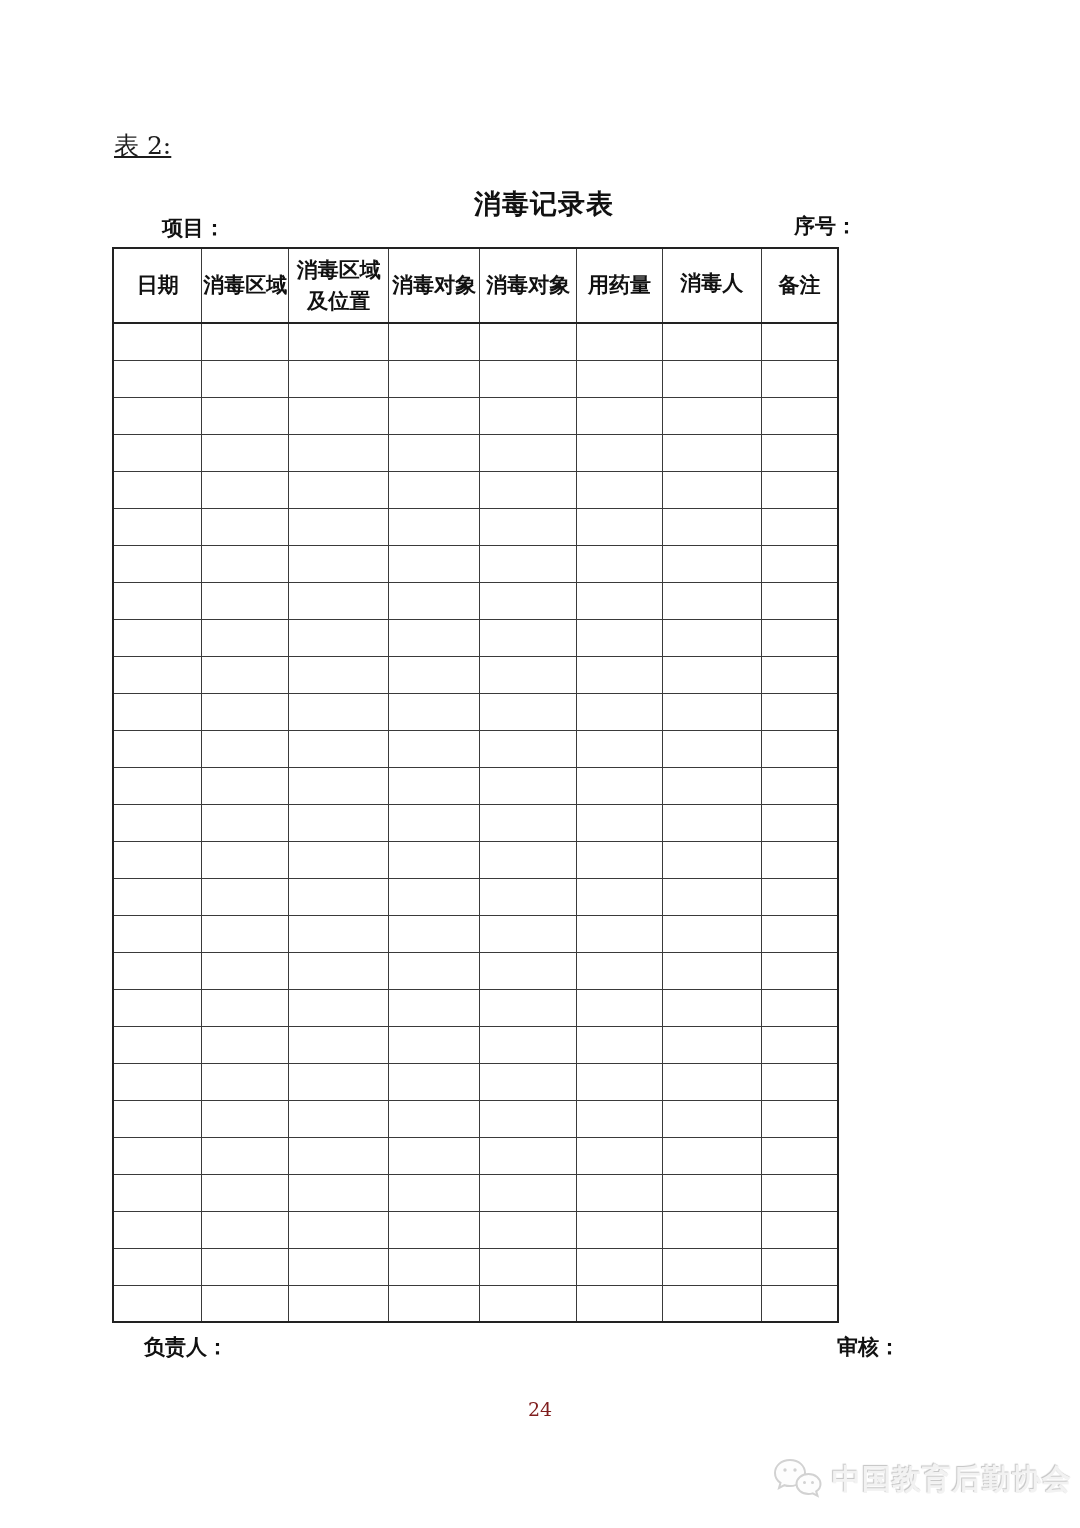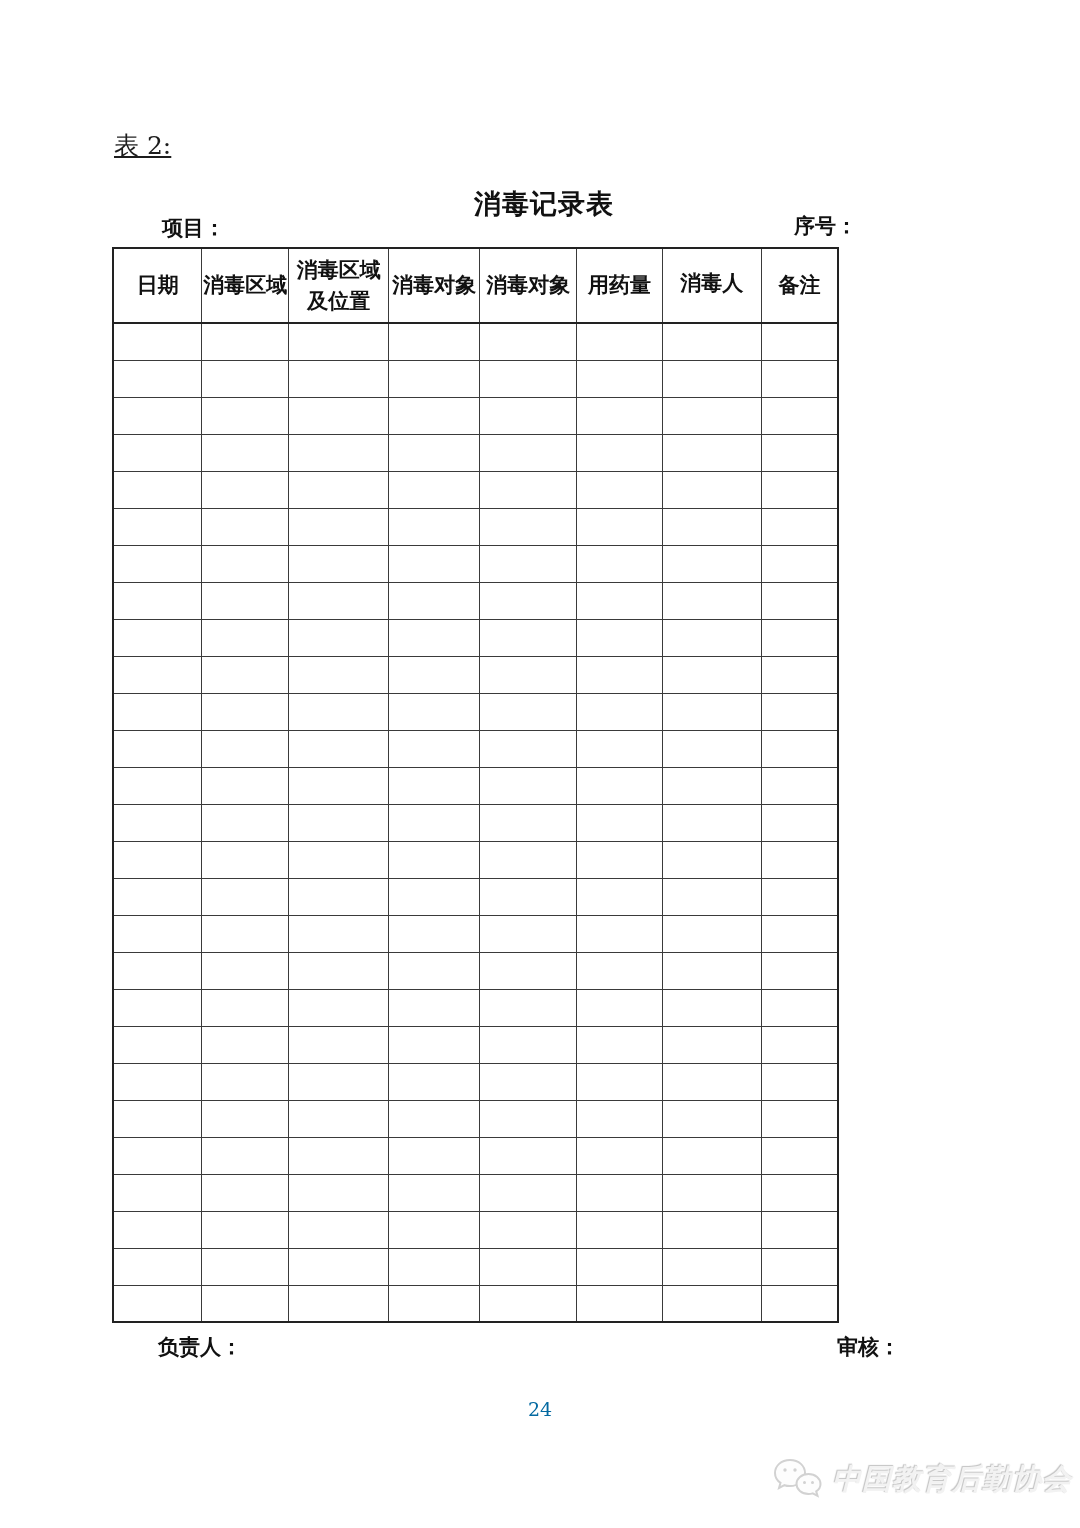--- a/index.html
+++ b/index.html
@@ -35,21 +35,21 @@
   }
   .meta-label, .footer-label {
     position: absolute;
     font-size: 21px;
     font-weight: bold;
     color: #111111;
     white-space: nowrap;
   }
   .project-label  { left: 162px; top: 214px; }
   .serial-label   { left: 794px; top: 212px; }
-  .person-label   { left: 158px; top: 1333px; text-align: center; }
+  .person-label   { left: 144px; top: 1333px; text-align: center; }
   .reviewer-label { left: 837px; top: 1333px; }
 
   table.record-table {
     position: absolute;
     left: 112px;
     top: 247px;
     width: 727px;
     border-collapse: collapse;
     table-layout: fixed;
     border: 2px solid #222222;
@@ -81,39 +81,38 @@
   .record-table th:nth-child(8) { width: 10.5%; }
 
   .page-number {
     position: absolute;
     left: 0;
     top: 1398px;
     width: 1080px;
     text-align: center;
     font-size: 19px;
     font-family: "DejaVu Serif", serif;
-    color: #0369a1;
+    color: #7f1d1d;
   }
   .watermark {
     position: absolute;
     left: 772px;
     top: 1456px;
     display: flex;
     align-items: center;
     gap: 8px;
     color: #f0f0f0;
   }
   .watermark-text {
     font-size: 29px;
     font-weight: bold;
     letter-spacing: 1px;
     color: #f2f2f2;
     text-shadow: -1px -1px 1px #c4c4c4, 1px 1px 0 #ffffff;
     white-space: nowrap;
-    font-style: italic;
   }
   .wechat-icon { display: block; }
 </style>
 </head>
 <body>
 
 <div class="page">
 
   <div class="table-label">表 2:</div>
 

